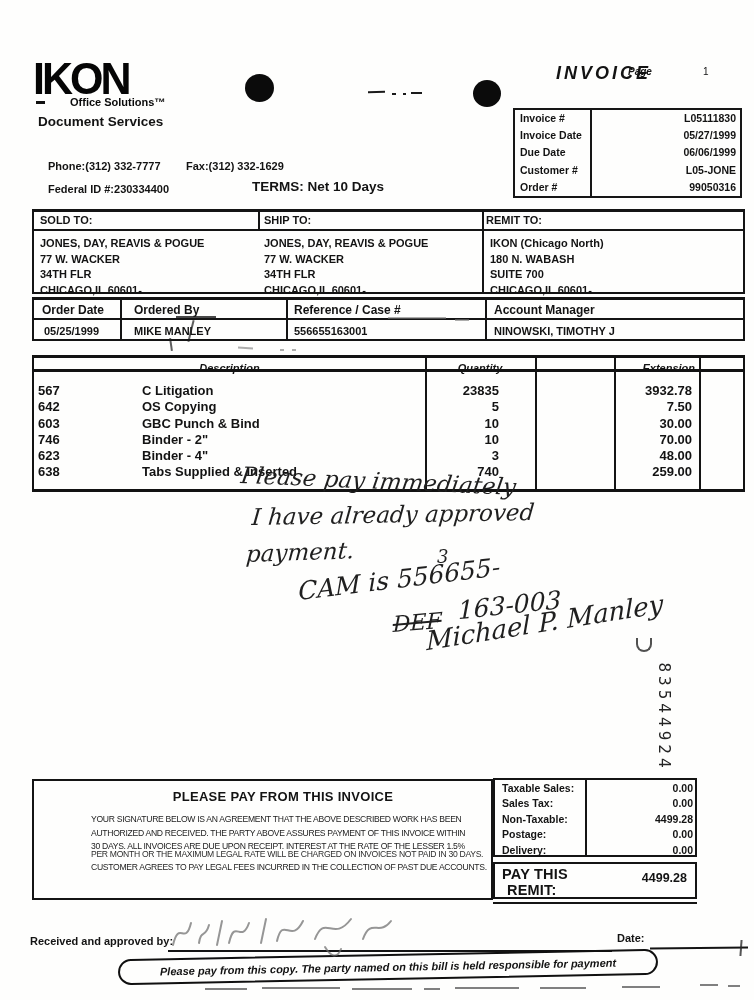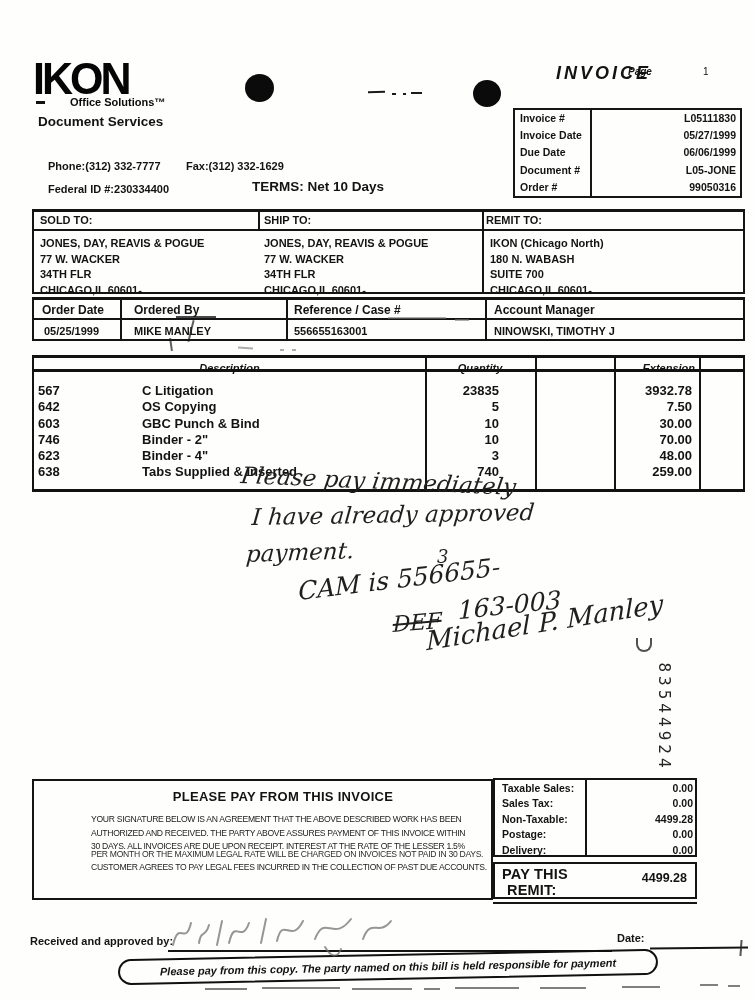--- a/index.html
+++ b/index.html
@@ -136,21 +136,21 @@
       </div>
     <div class="info-row">
         <span class="info-label">Invoice Date</span>
         <span class="info-value">05/27/1999</span>
       </div>
     <div class="info-row">
         <span class="info-label">Due Date</span>
         <span class="info-value">06/06/1999</span>
       </div>
     <div class="info-row">
-        <span class="info-label">Document #</span>
+        <span class="info-label">Customer #</span>
         <span class="info-value">L05-JONE</span>
       </div>
     <div class="info-row">
         <span class="info-label">Order #</span>
         <span class="info-value">99050316</span>
       </div>
   </div>
 
   <div class="abs party-box">
     <div class="party-hdr">

